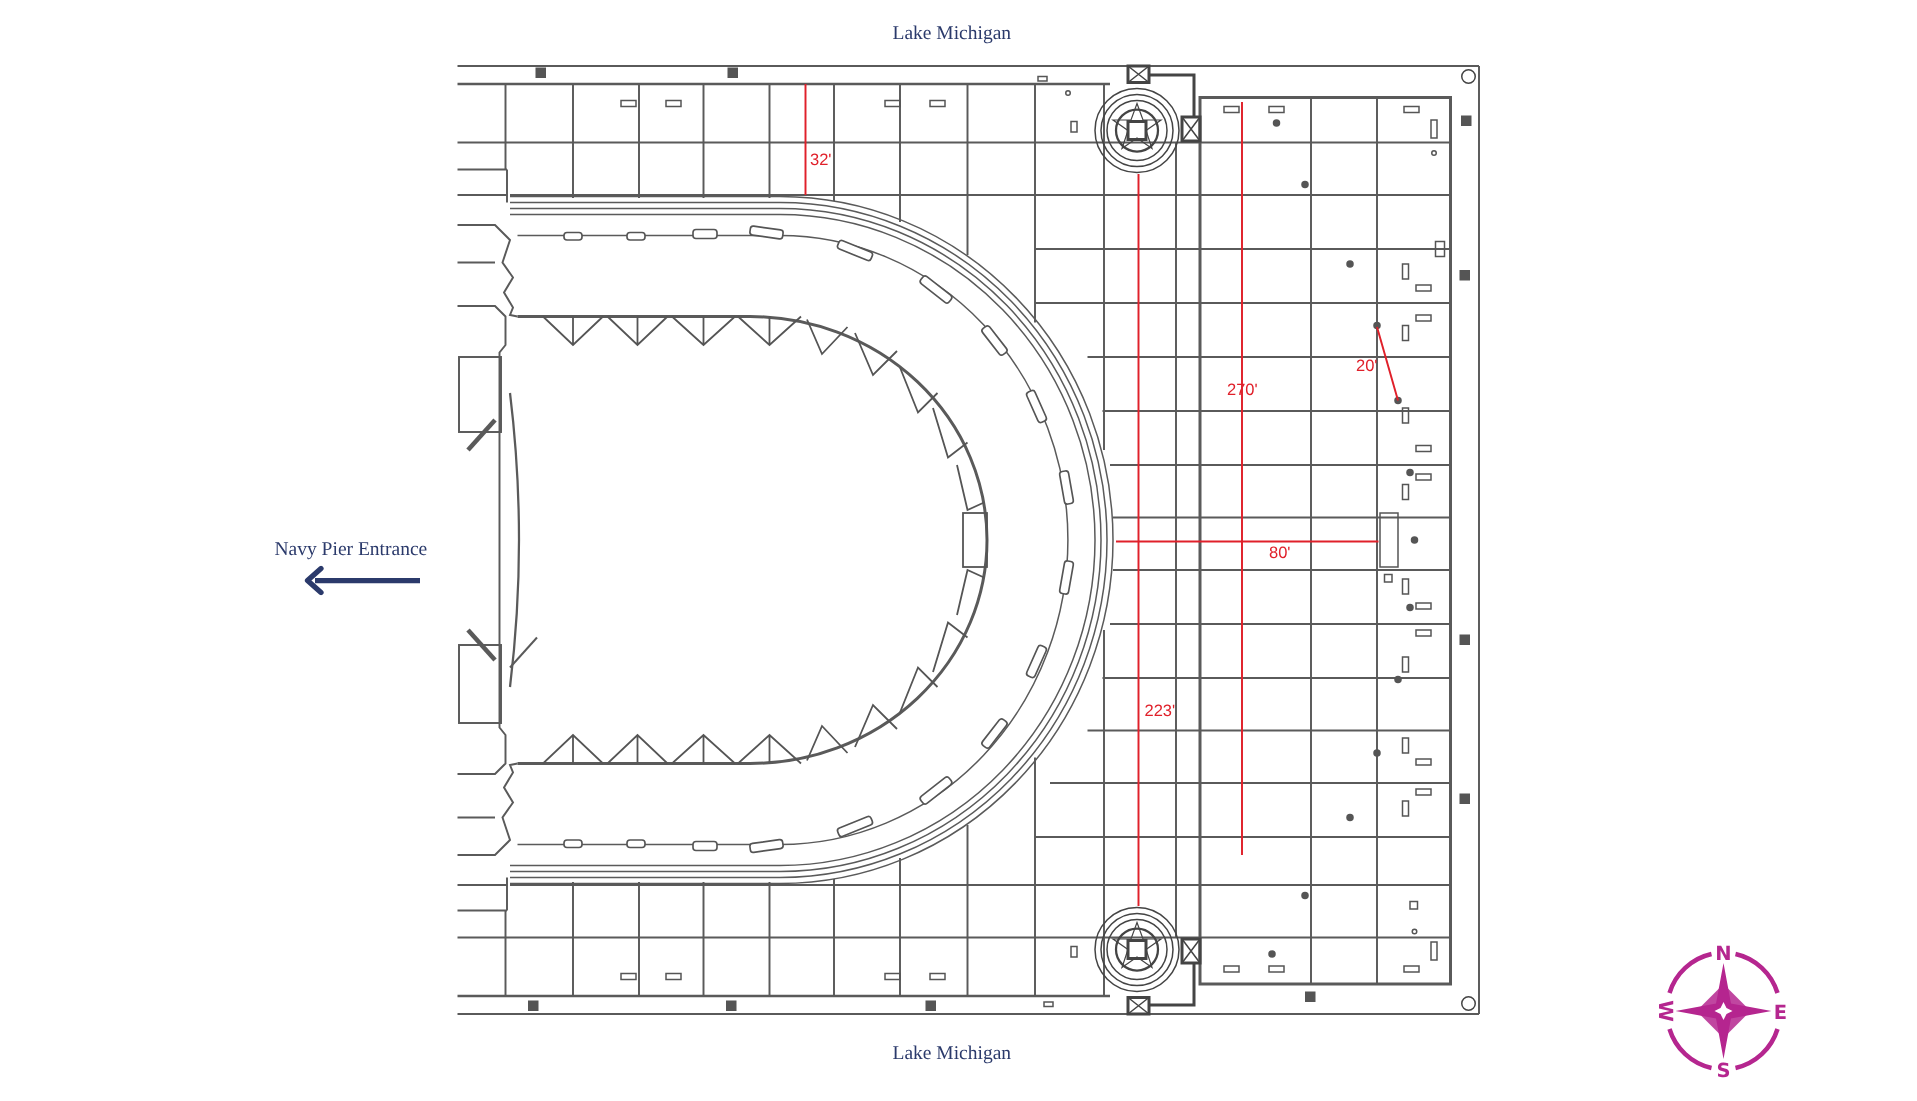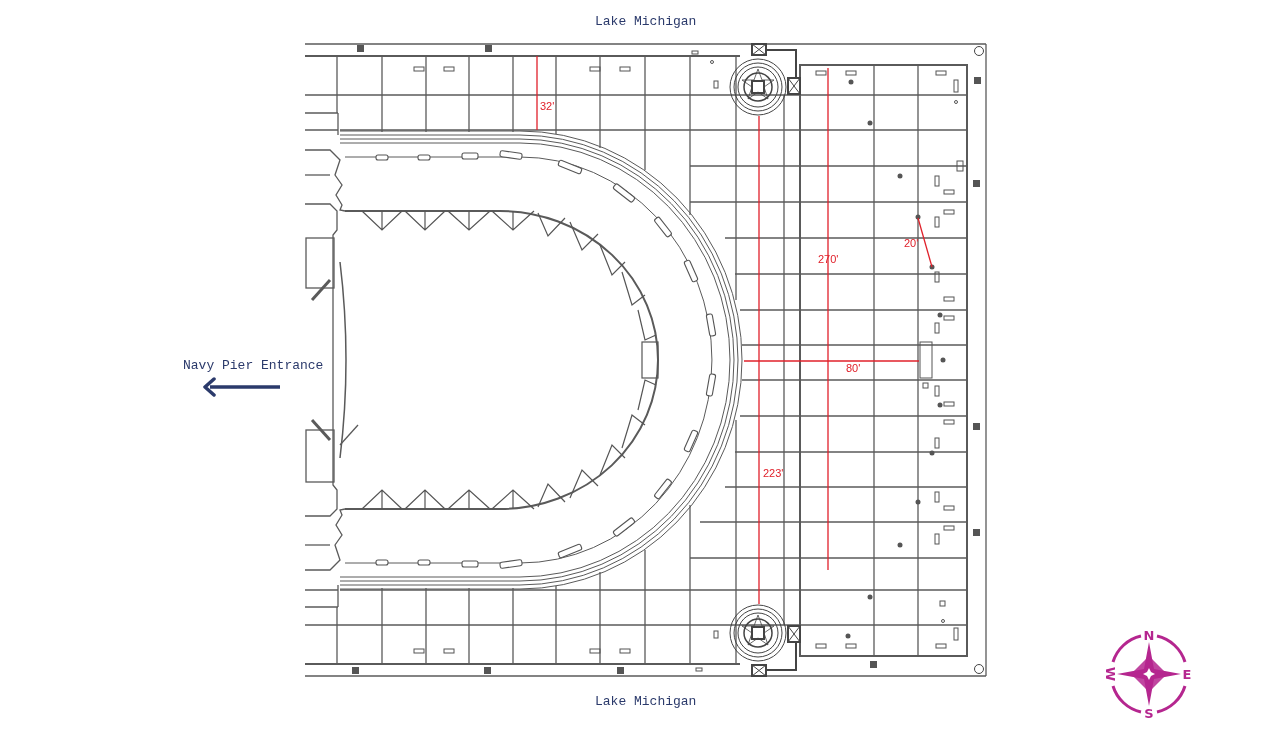--- a/index.html
+++ b/index.html
@@ -1,17 +1,17 @@
 <!DOCTYPE html>
 <html><head>
 <meta charset="utf-8">
 <style>
   html, body { margin: 0; padding: 0; background: #ffffff; }
   body { width: 1278px; height: 734px; position: relative; overflow: hidden; font-family: "Liberation Sans", sans-serif; }
-  .label { position: absolute; color: #2b3a6b; font-size: 13px; font-family: Liberation Mono, monospace; white-space: nowrap; }
+  .label { position: absolute; color: #2b3a6b; font-size: 13px; font-family: Liberation Serif, serif; white-space: nowrap; }
   #lake-top { left: 595px; top: 14px; }
   #lake-bottom { left: 595px; top: 694px; }
   #entrance { left: 183px; top: 358px; }
   #plan { position: absolute; left: 0; top: 0; }
   #compass { position: absolute; left: 1103px; top: 628px; }
   #entrance-arrow { position: absolute; left: 200px; top: 377px; }
 </style>
 </head>
 <body>
 

